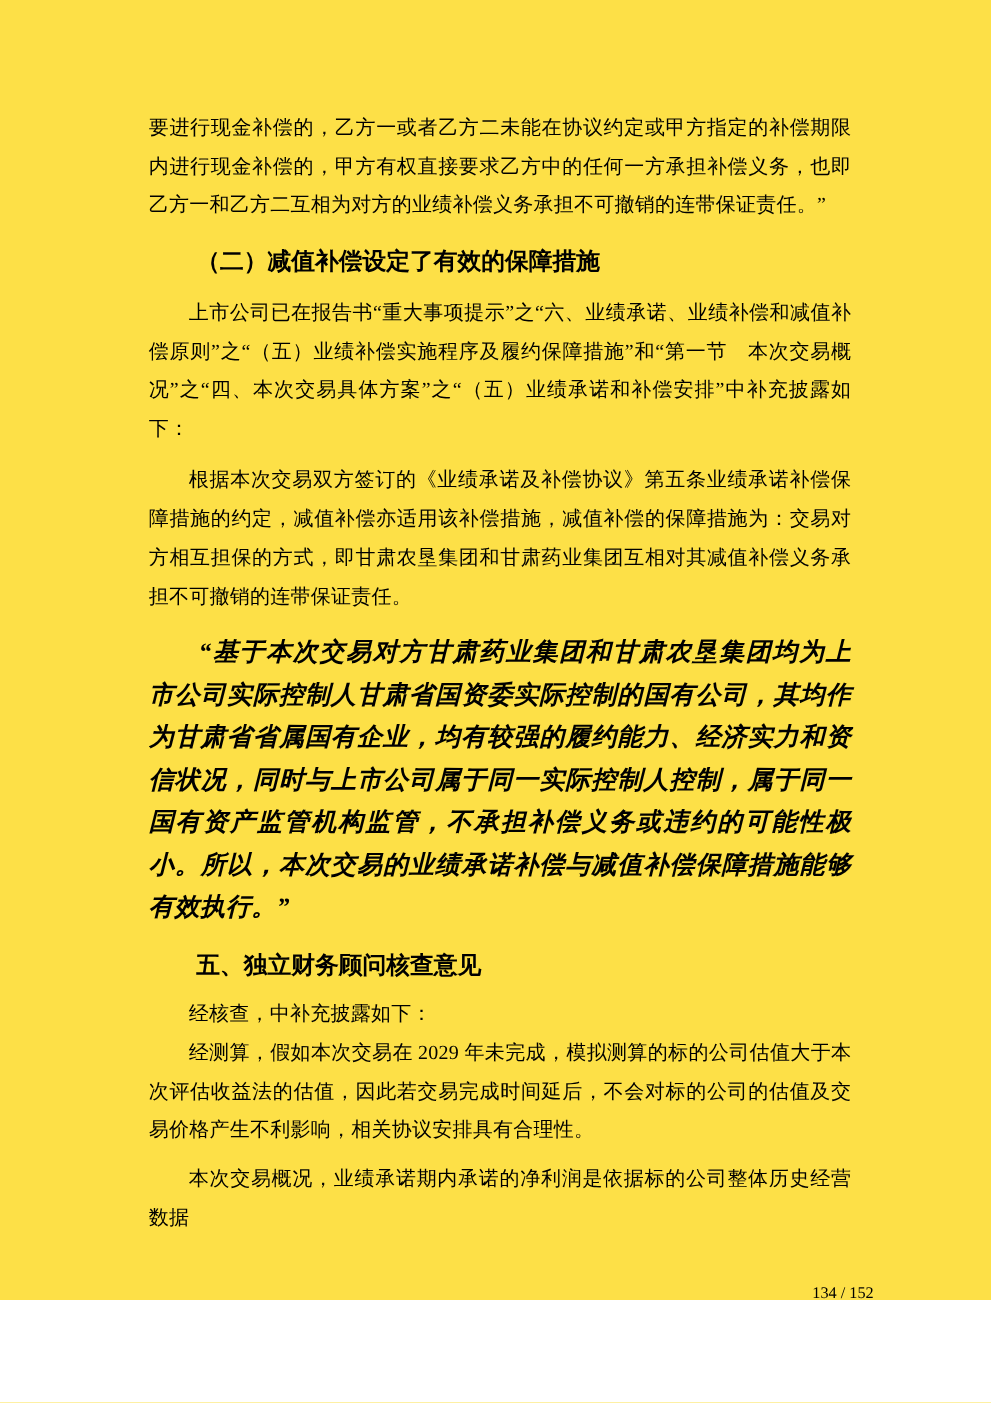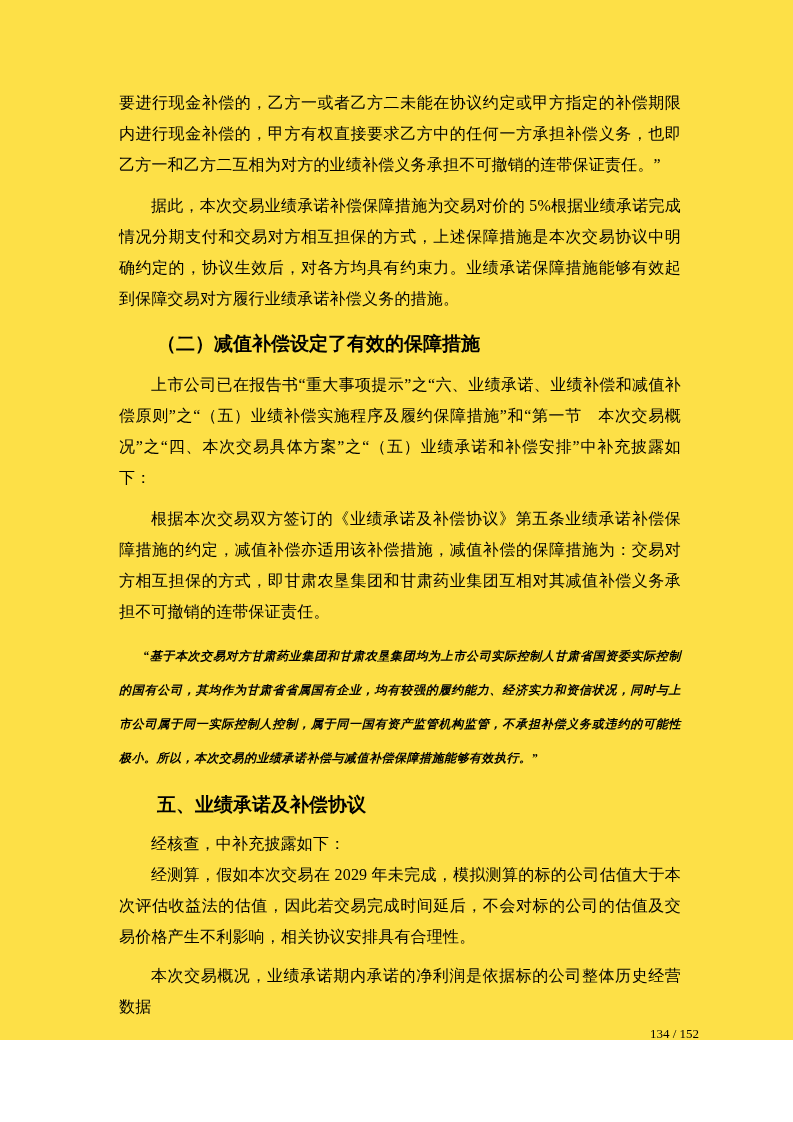--- a/index.html
+++ b/index.html
@@ -34,21 +34,21 @@
   .gap-s { margin-top: 8px; }
   .heading {
     margin: 14px 0 0 0;
     font-size: 19px;
     line-height: 31px;
     font-weight: bold;
     text-indent: 2em;
   }
   .quote {
     margin: 12px 0 0 0;
-    font-size: 12px;
+    font-size: 20px;
     line-height: 34px;
     font-weight: bold;
     font-style: italic;
     text-align: justify;
     letter-spacing: 0.5px;
   }
   .footer {
     position: absolute;
     top: 1026px;
     right: 94px;
@@ -58,31 +58,30 @@
     color: #000000;
   }
 </style>
 </head>
 <body>
 
 <div class="page">
   <main class="content">
     <p class="body">要进行现金补偿的，乙方一或者乙方二未能在协议约定或甲方指定的补偿期限内进行现金补偿的，甲方有权直接要求乙方中的任何一方承担补偿义务，也即乙方一和乙方二互相为对方的业绩补偿义务承担不可撤销的连带保证责任。”</p>
 
-    <p class="body indent gap">据此，本次交易业绩承诺补偿保障措施为交易对价的 5%根据业绩承诺完成情况分期支付和交易对方相互担保的方式，上述保障措施是本次交易协议中明确约定的，协议生效后，对各方均具有约束力。业绩承诺保障措施能够有效起到保障交易对方履行业绩承诺补偿义务的措施。</p>
 
     <h3 class="heading">（二）减值补偿设定了有效的保障措施</h3>
 
     <p class="body indent gap">上市公司已在报告书“重大事项提示”之“六、业绩承诺、业绩补偿和减值补偿原则”之“（五）业绩补偿实施程序及履约保障措施”和“第一节　本次交易概况”之“四、本次交易具体方案”之“（五）业绩承诺和补偿安排”中补充披露如下：</p>
 
     <p class="body indent gap">根据本次交易双方签订的《业绩承诺及补偿协议》第五条业绩承诺补偿保障措施的约定，减值补偿亦适用该补偿措施，减值补偿的保障措施为：交易对方相互担保的方式，即甘肃农垦集团和甘肃药业集团互相对其减值补偿义务承担不可撤销的连带保证责任。</p>
 
     <p class="quote indent">“基于本次交易对方甘肃药业集团和甘肃农垦集团均为上市公司实际控制人甘肃省国资委实际控制的国有公司，其均作为甘肃省省属国有企业，均有较强的履约能力、经济实力和资信状况，同时与上市公司属于同一实际控制人控制，属于同一国有资产监管机构监管，不承担补偿义务或违约的可能性极小。所以，本次交易的业绩承诺补偿与减值补偿保障措施能够有效执行。”</p>
 
-    <h3 class="heading">五、业绩承诺及补偿协议</h3>
+    <h3 class="heading">五、独立财务顾问核查意见</h3>
 
     <p class="body indent gap-s">经核查，中补充披露如下：</p>
 
     <p class="body indent">经测算，假如本次交易在 2029 年未完成，模拟测算的标的公司估值大于本次评估收益法的估值，因此若交易完成时间延后，不会对标的公司的估值及交易价格产生不利影响，相关协议安排具有合理性。</p>
 
     <p class="body indent gap-s">本次交易概况，业绩承诺期内承诺的净利润是依据标的公司整体历史经营数据</p>
   </main>
 
   <div class="footer">134 / 152</div>
 </div>

